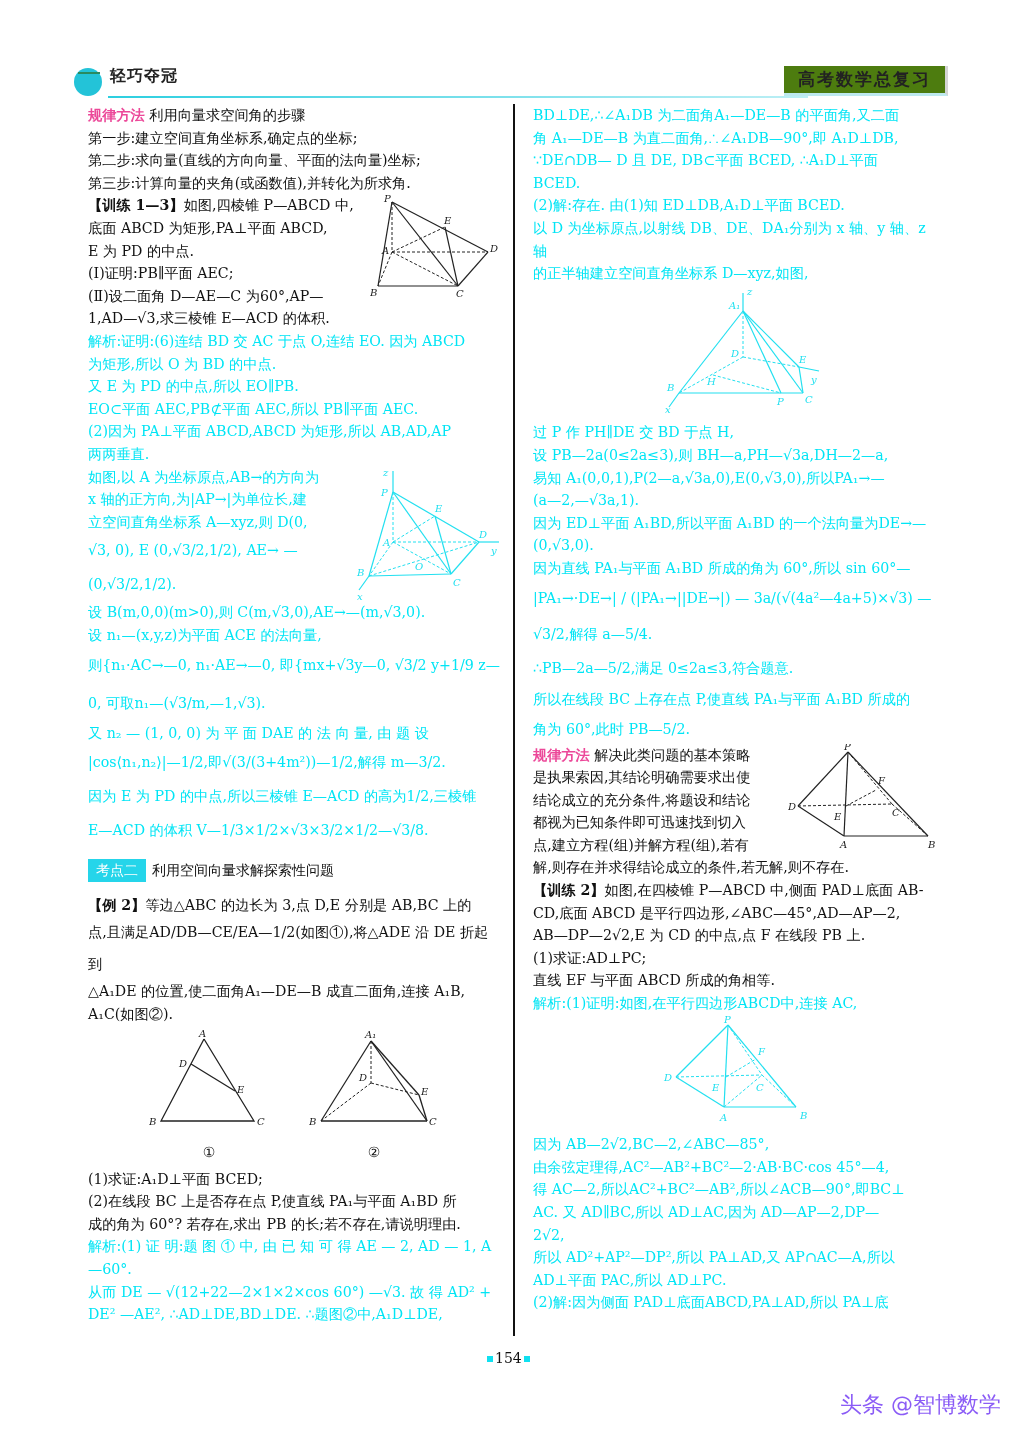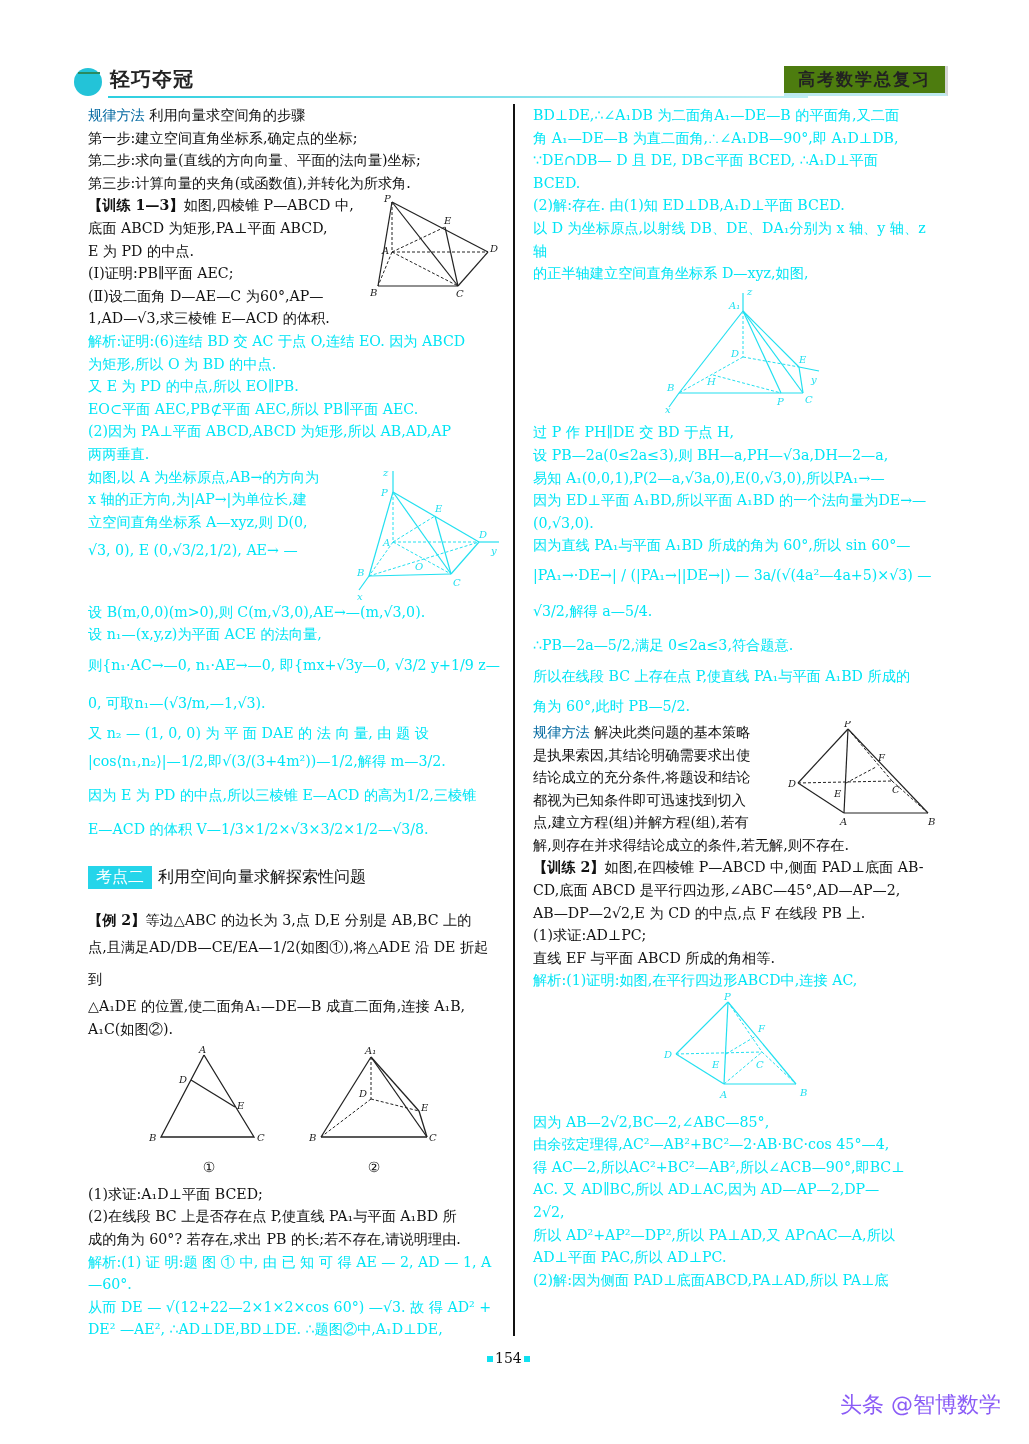--- a/index.html
+++ b/index.html
@@ -1,35 +1,35 @@
 <!DOCTYPE html>
 <html><head>
 <meta charset="utf-8">
 <style>
   html,body{margin:0;padding:0;background:#fff;}
   body{width:1029px;height:1444px;position:relative;overflow:hidden;font-family:"DejaVu Serif","Liberation Serif",serif;color:#111;}
   .header{position:absolute;left:68px;top:62px;width:880px;height:40px;}
   .logo-badge{position:absolute;left:6px;top:6px;width:28px;height:28px;border-radius:50%;background:#23c3d8;}
   .logo-crown{position:absolute;left:10px;top:0px;width:22px;height:10px;border-bottom:2px solid #2a8a60;}
-  .logo-text{position:absolute;left:42px;top:4px;font-family:"DejaVu Sans",sans-serif;font-weight:bold;font-size:20px;color:#222;letter-spacing:1px;}
+  .logo-text{position:absolute;left:42px;top:4px;font-family:"DejaVu Sans",sans-serif;font-weight:bold;font-size:16px;color:#222;letter-spacing:1px;}
   .header-rule{position:absolute;left:40px;top:34px;width:700px;height:2px;background:linear-gradient(90deg,#2ccfe0,#bdeff5);}
   .book-title{position:absolute;right:0;top:4px;padding:2px 14px;background:#4d7c0f;border-right:3px solid #d4d4d4;border-bottom:3px solid #bde9ef;font-family:"DejaVu Sans",sans-serif;font-weight:bold;font-size:17px;letter-spacing:2px;color:#222;}
   .col{position:absolute;top:104px;font-size:14.2px;line-height:22.6px;}
   .col-left{left:88px;width:412px;}
   .col-right{left:533px;width:405px;}
   .divider{position:absolute;left:513px;top:104px;width:2px;height:1232px;background:#111;}
   .p{margin:0;white-space:normal;}
   .cyan{color:#00e5f5;}
-  .tag{color:#0369a1;}
+  .tag{color:#ec4899;font-weight:bold;}
   .bold{font-weight:bold;}
   .wrapbox{display:flex;gap:16px;}
   .wrapbox .txt{flex:1;}
   .fig{border:none;}
   .kaodian{display:inline-block;background:#25d5ea;color:#fff;padding:0 8px;margin-right:6px;font-family:"DejaVu Sans",sans-serif;}
-  .sectitle{font-family:"DejaVu Sans",sans-serif;font-size:16px;margin:20px 0;}
+  .sectitle{font-family:"DejaVu Sans",sans-serif;font-size:14px;margin:12px 0;}
   .page-num{position:absolute;left:485px;top:1350px;font-size:14px;}
   .page-num::before,.page-num::after{content:"";display:inline-block;width:6px;height:6px;background:#10e0f0;margin:0 2px;vertical-align:middle;}
   .watermark{position:absolute;right:28px;top:1390px;font-family:"DejaVu Sans",sans-serif;font-size:22px;color:#8b5cf6;}
   .fig-pair{display:flex;justify-content:center;gap:40px;margin:4px 0;}
   .caption{text-align:center;font-size:14px;}
   .center{text-align:center;}
 </style>
 </head>
 <body>
 
@@ -91,20 +91,21 @@
     <p class="p">又 E 为 PD 的中点,所以 EO∥PB.</p>
     <p class="p">EO⊂平面 AEC,PB⊄平面 AEC,所以 PB∥平面 AEC.</p>
     <p class="p">(2)因为 PA⊥平面 ABCD,ABCD 为矩形,所以 AB,AD,AP</p>
     <p class="p">两两垂直.</p>
     <div class="wrapbox">
       <div class="txt">
         <p class="p">如图,以 A 为坐标原点,AB→的方向为</p>
         <p class="p">x 轴的正方向,为|AP→|为单位长,建</p>
         <p class="p">立空间直角坐标系 A—xyz,则 D(0,</p>
         <p class="p" style="line-height:34px">√3, 0), E (0,√3/2,1/2), AE→ —</p>
+        <p class="p" style="line-height:34px">(0,√3/2,1/2).</p>
       </div>
       <svg class="fig" width="145" height="135" viewBox="0 0 145 135">
         <g stroke="#22e0f0" stroke-width="1.2" fill="none">
           <line x1="38" y1="5" x2="38" y2="26"></line>
             <line x1="38" y1="26" x2="14" y2="110"></line>
             <line x1="38" y1="26" x2="96" y2="108"></line>
           <line x1="38" y1="26" x2="124" y2="76"></line>
             <line x1="14" y1="110" x2="96" y2="108"></line>
             <line x1="96" y1="108" x2="124" y2="76"></line>
           <line x1="80" y1="50" x2="96" y2="108"></line>
@@ -245,20 +246,21 @@
         <text x="14" y="128">x</text>
         <text x="126" y="120">P</text>
         <text x="154" y="118">C</text>
       </g>
     </svg>
   </div>
   <div class="cyan">
     <p class="p">过 P 作 PH∥DE 交 BD 于点 H,</p>
     <p class="p">设 PB—2a(0≤2a≤3),则 BH—a,PH—√3a,DH—2—a,</p>
     <p class="p">易知 A₁(0,0,1),P(2—a,√3a,0),E(0,√3,0),所以PA₁→—</p>
+    <p class="p">(a—2,—√3a,1).</p>
     <p class="p">因为 ED⊥平面 A₁BD,所以平面 A₁BD 的一个法向量为DE→—</p>
     <p class="p">(0,√3,0).</p>
     <p class="p">因为直线 PA₁与平面 A₁BD 所成的角为 60°,所以 sin 60°—</p>
     <p class="p" style="line-height:36px">|PA₁→·DE→| / (|PA₁→||DE→|) — 3a/(√(4a²—4a+5)×√3) —√3/2,解得 a—5/4.</p>
     <p class="p" style="line-height:32px">∴PB—2a—5/2,满足 0≤2a≤3,符合题意.</p>
     <p class="p" style="line-height:30px">所以在线段 BC 上存在点 P,使直线 PA₁与平面 A₁BD 所成的</p>
     <p class="p" style="line-height:30px">角为 60°,此时 PB—5/2.</p>
   </div>
 
   <div class="wrapbox">

